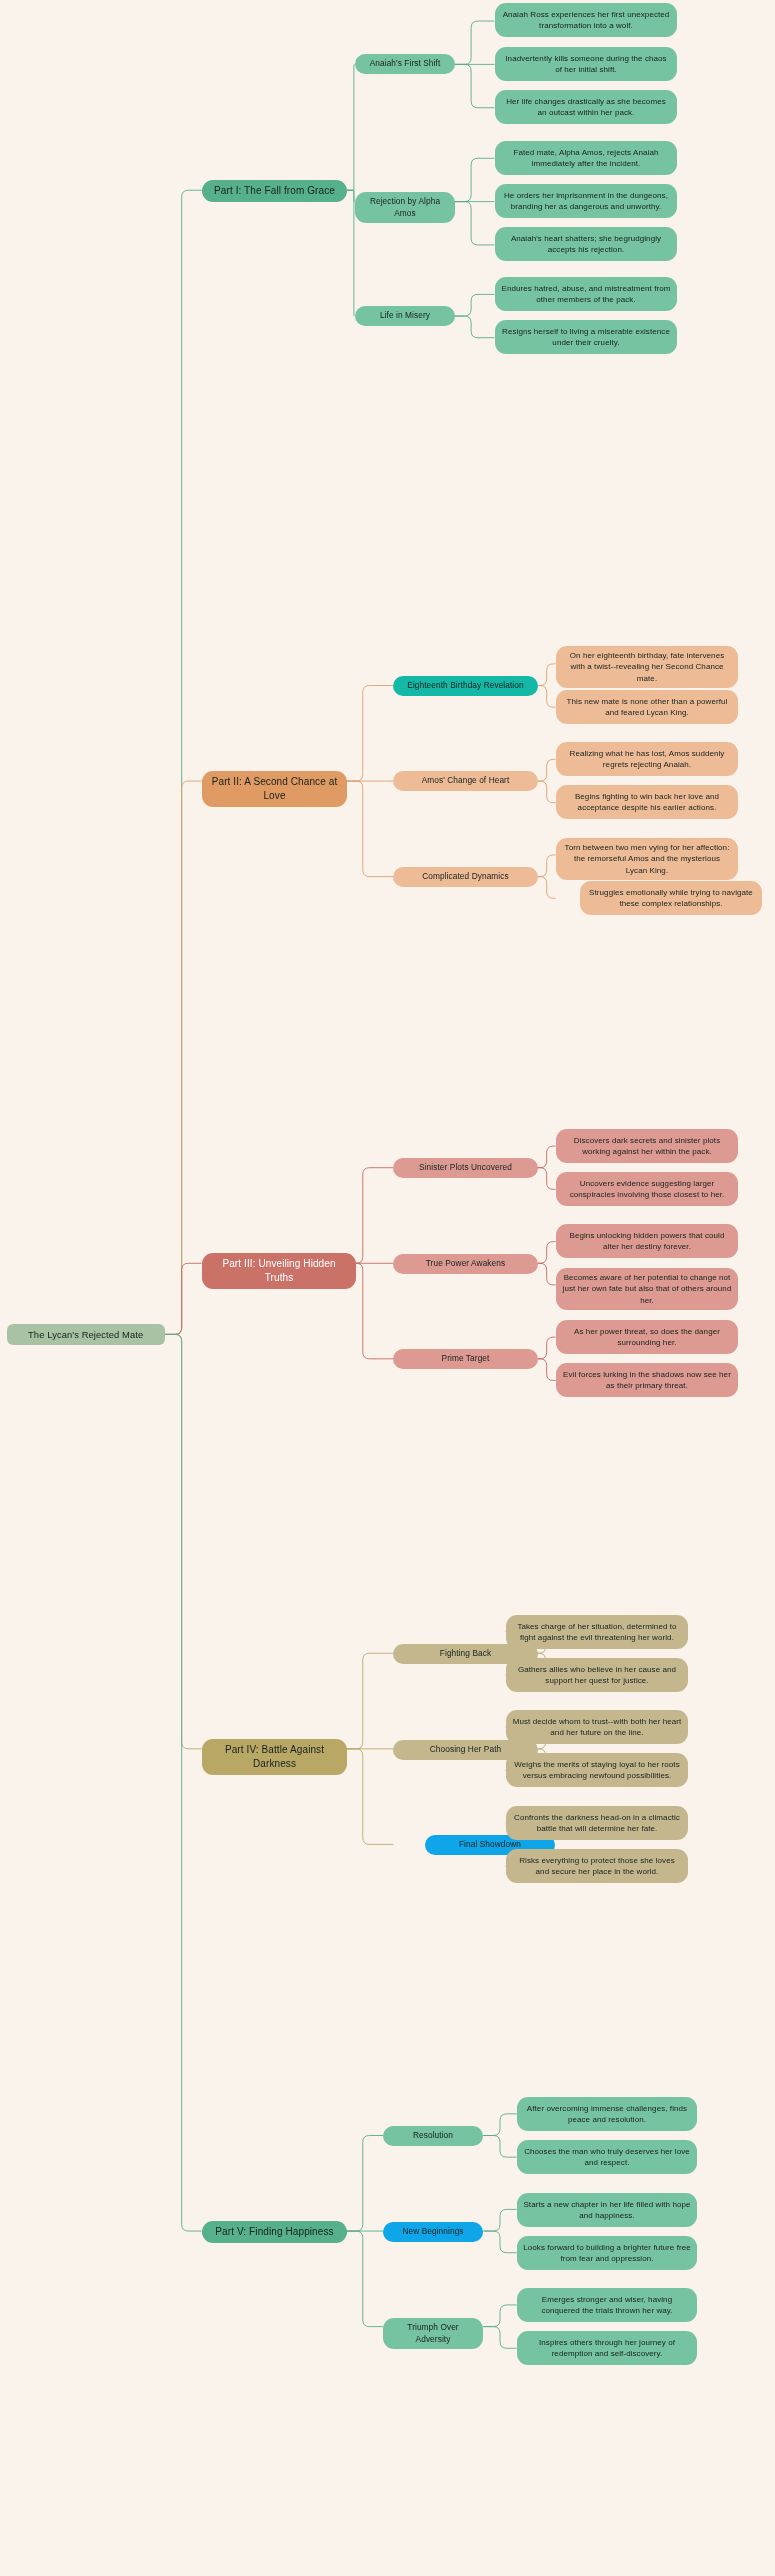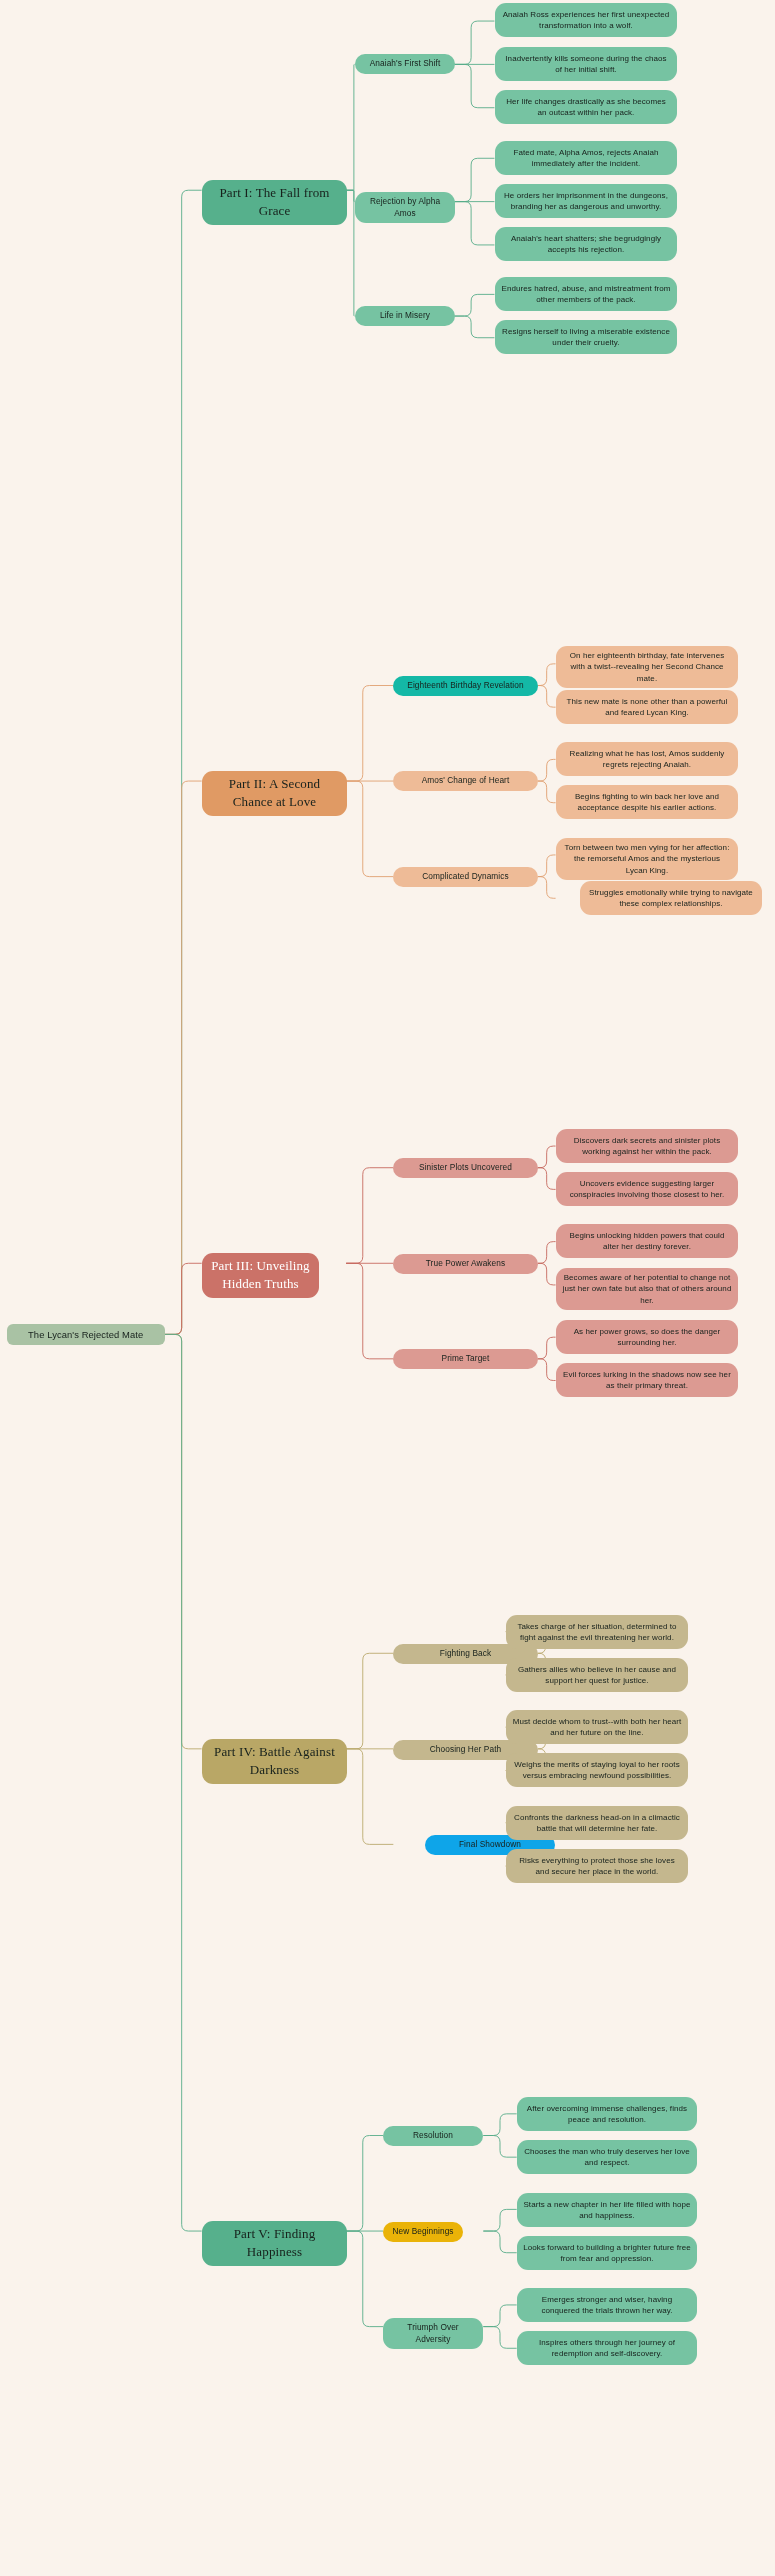--- a/index.html
+++ b/index.html
@@ -38,22 +38,21 @@
     padding: 3.9px 6.1px;
     line-height: 1.42;
     color: #17211c;
     letter-spacing: 0.01em;
   }
   .node-root {
     font-size: 9.4px;
     border-radius: 6.1px;
   }
   .node-l1 {
-    font-size: 13px;
-    font-family: Liberation Serif, serif;
+    font-size: 10px;
   }
   .node-l1.white-text { color: #ffffff; }
   .node-l2 {
     font-size: 8.3px;
   }
   .node-l3 {
     font-size: 8px;
   }
 </style>
 </head>
@@ -177,21 +176,21 @@
       </div>
       <div class="node node-l2" style="left: 393px; top: 867px; width: 145px; min-height: 19px; background: rgb(238, 187, 151); color: rgb(23, 33, 28);">
         <span>Complicated Dynamics</span>
       </div>
       <div class="node node-l3" style="left: 556px; top: 838px; width: 182px; min-height: 34px; background: rgb(238, 187, 151); color: rgb(23, 33, 28);">
         <span>Torn between two men vying for her affection: the remorseful Amos and the mysterious Lycan King.</span>
       </div>
       <div class="node node-l3" style="left: 556px; top: 881px; width: 182px; min-height: 34px; background: rgb(238, 187, 151); color: rgb(23, 33, 28); margin-left: 24px;">
         <span>Struggles emotionally while trying to navigate these complex relationships.</span>
       </div>
-      <div class="node node-l1 white-text" style="left: 202px; top: 1253px; width: 117px; min-height: 20px; background: rgb(203, 114, 104); color: rgb(255, 255, 255);">
+      <div class="node node-l1 white-text" style="left: 202px; top: 1253px; width: 154px; min-height: 20px; background: rgb(203, 114, 104); color: rgb(255, 255, 255);">
         <span>Part III: Unveiling Hidden Truths</span>
       </div>
       <div class="node node-l2" style="left: 393px; top: 1158px; width: 145px; min-height: 19px; background: rgb(220, 154, 146); color: rgb(23, 33, 28);">
         <span>Sinister Plots Uncovered</span>
       </div>
       <div class="node node-l3" style="left: 556px; top: 1129px; width: 182px; min-height: 34px; background: rgb(220, 154, 146); color: rgb(23, 33, 28);">
         <span>Discovers dark secrets and sinister plots working against her within the pack.</span>
       </div>
       <div class="node node-l3" style="left: 556px; top: 1172px; width: 182px; min-height: 34px; background: rgb(220, 154, 146); color: rgb(23, 33, 28);">
         <span>Uncovers evidence suggesting larger conspiracies involving those closest to her.</span>
@@ -202,21 +201,21 @@
       <div class="node node-l3" style="left: 556px; top: 1224px; width: 182px; min-height: 34px; background: rgb(220, 154, 146); color: rgb(23, 33, 28);">
         <span>Begins unlocking hidden powers that could alter her destiny forever.</span>
       </div>
       <div class="node node-l3" style="left: 556px; top: 1268px; width: 182px; min-height: 34px; background: rgb(220, 154, 146); color: rgb(23, 33, 28);">
         <span>Becomes aware of her potential to change not just her own fate but also that of others around her.</span>
       </div>
       <div class="node node-l2" style="left: 393px; top: 1349px; width: 145px; min-height: 19px; background: rgb(220, 154, 146); color: rgb(23, 33, 28);">
         <span>Prime Target</span>
       </div>
       <div class="node node-l3" style="left: 556px; top: 1320px; width: 182px; min-height: 34px; background: rgb(220, 154, 146); color: rgb(23, 33, 28);">
-        <span>As her power grows, so does the danger surrounding her.</span>
+        <span>As her power threat, so does the danger surrounding her.</span>
       </div>
       <div class="node node-l3" style="left: 556px; top: 1363px; width: 182px; min-height: 34px; background: rgb(220, 154, 146); color: rgb(23, 33, 28);">
         <span>Evil forces lurking in the shadows now see her as their primary threat.</span>
       </div>
       <div class="node node-l1" style="left: 202px; top: 1739px; width: 145px; min-height: 20px; background: rgb(185, 167, 102); color: rgb(23, 33, 28);">
         <span>Part IV: Battle Against Darkness</span>
       </div>
       <div class="node node-l2" style="left: 393px; top: 1644px; width: 145px; min-height: 19px; background: rgb(196, 183, 142); color: rgb(23, 33, 28);">
         <span>Fighting Back</span>
       </div>
@@ -249,21 +248,21 @@
       </div>
       <div class="node node-l2" style="left: 383px; top: 2126px; width: 100px; min-height: 19px; background: rgb(118, 195, 162); color: rgb(23, 33, 28);">
         <span>Resolution</span>
       </div>
       <div class="node node-l3" style="left: 517px; top: 2097px; width: 180px; min-height: 34px; background: rgb(118, 195, 162); color: rgb(23, 33, 28);">
         <span>After overcoming immense challenges, finds peace and resolution.</span>
       </div>
       <div class="node node-l3" style="left: 517px; top: 2140px; width: 180px; min-height: 34px; background: rgb(118, 195, 162); color: rgb(23, 33, 28);">
         <span>Chooses the man who truly deserves her love and respect.</span>
       </div>
-      <div class="node node-l2" style="left: 383px; top: 2222px; width: 80px; min-height: 19px; background: #eab308; color: rgb(23, 33, 28); align-items: flex-end;">
+      <div class="node node-l2" style="left: 383px; top: 2222px; width: 100px; min-height: 19px; background: #0ea5e9; color: rgb(23, 33, 28); align-items: flex-end;">
         <span>New Beginnings</span>
       </div>
       <div class="node node-l3" style="left: 517px; top: 2193px; width: 180px; min-height: 34px; background: rgb(118, 195, 162); color: rgb(23, 33, 28);">
         <span>Starts a new chapter in her life filled with hope and happiness.</span>
       </div>
       <div class="node node-l3" style="left: 517px; top: 2236px; width: 180px; min-height: 34px; background: rgb(118, 195, 162); color: rgb(23, 33, 28);">
         <span>Looks forward to building a brighter future free from fear and oppression.</span>
       </div>
       <div class="node node-l2" style="left: 383px; top: 2318px; width: 100px; min-height: 19px; background: rgb(118, 195, 162); color: rgb(23, 33, 28);">
         <span>Triumph Over Adversity</span>

